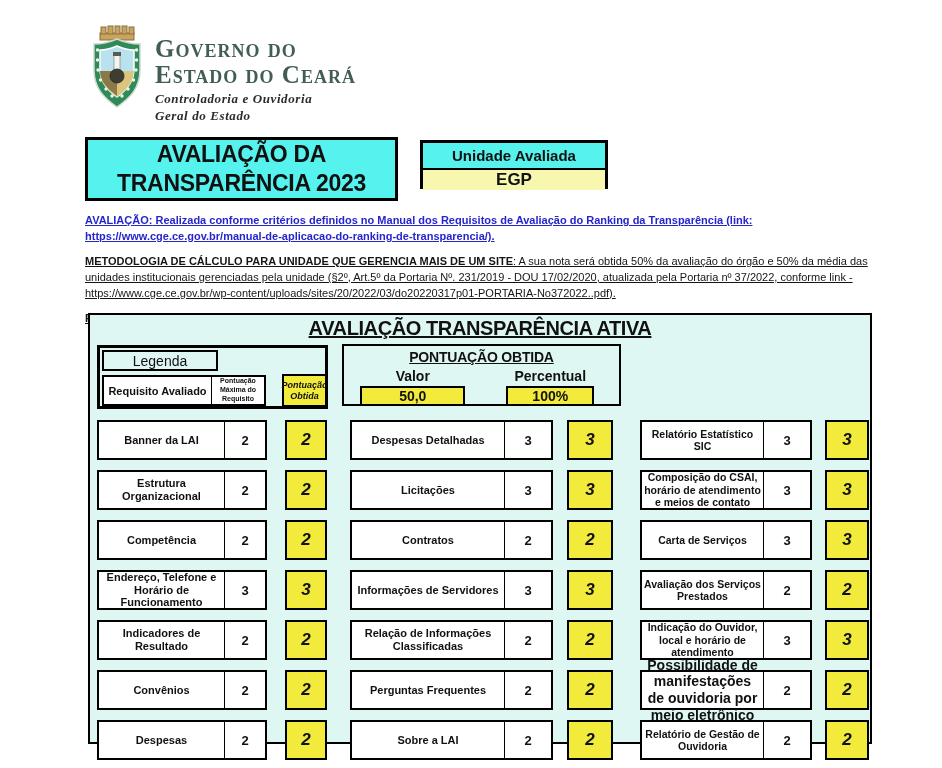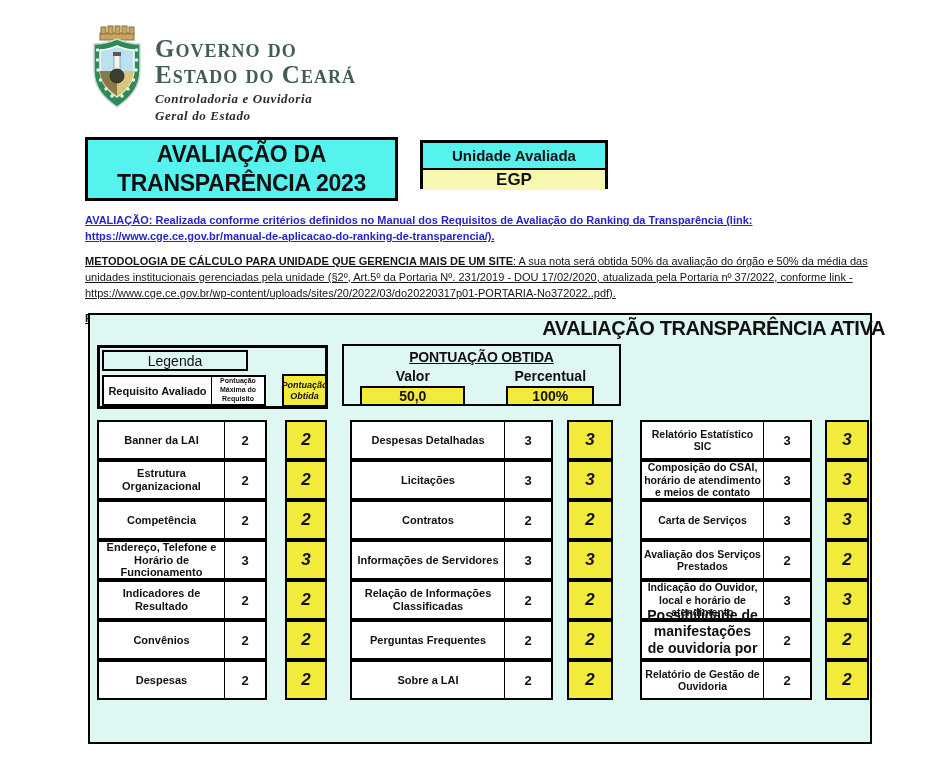--- a/index.html
+++ b/index.html
@@ -35,26 +35,26 @@
   
   .notes{left:85px; top:213px; width:788px; font-size:11px; line-height:1.45;}
   .notes p{text-decoration:underline; margin-bottom:9px;}
   .note-avaliacao{color:var(--link-blue); font-weight:bold;}
   .b{font-weight:bold;}
   .note-metodologia, .note-recurso{color:#151515;}
 
   
   .main-box{left:88px; top:313px; width:784px; height:431px; background:var(--pale-cyan);
     border:2px solid #000;}
-  .main-title{top:2px; left:15px; width:100%; text-align:right; font-weight:bold;
-    font-size:20px; letter-spacing:-.4px;}
+  .main-title{top:2px; left:0; width:100%; text-align:center; font-weight:bold;
+    font-size:20px; letter-spacing:-.4px;text-decoration:underline;}
 
   
   .legend-box{left:7px; top:30px; width:231px; height:64px; border:3px solid #000;}
-  .legend-title{left:2px; top:2px; width:146px; height:21px; border:2px solid #000;
+  .legend-title{left:2px; top:2px; width:116px; height:21px; border:2px solid #000;
     display:flex; align-items:center; justify-content:center; font-size:14px;text-align:center;}
   .legend-cells{left:2px; top:27px; width:164px; height:31px; border:2px solid #000;
     background:#fff; display:flex;}
   .legend-req{flex:1; display:flex; align-items:center; justify-content:center;
     font-weight:bold; font-size:11px; border-right:1px solid #000; text-align:center;}
   .legend-max{flex:0 0 52px; display:flex; align-items:center; justify-content:center;
     font-weight:bold; font-size:7px; text-align:center; line-height:1.25; padding:1px;}
   .legend-obtida{left:182px; top:26px; width:45px; height:33px; border:2px solid #000;
     background:var(--bright-yellow); display:flex; align-items:center; justify-content:center;
     font-style:italic; font-weight:bold; font-size:9px; text-align:center; line-height:1.2;}
@@ -66,21 +66,21 @@
   .sp-labels{top:22px; width:100%; display:flex;}
   .sp-labels div{flex:1; text-align:center; font-weight:bold; font-size:14px;}
   .sp-values{top:40px; width:100%; display:flex;}
   .sp-values > div{flex:1; display:flex; justify-content:center;}
   .sp-val-box{border:2px solid #000; background:var(--bright-yellow); font-weight:bold;
     font-size:14px; display:flex; align-items:center; justify-content:center; height:20px;}
   .sp-val-valor{width:105px;}
   .sp-val-pct{width:88px;}
 
   
-  .grid-col{top:105px; display:flex; flex-direction:column; gap:0;}
+  .grid-col{top:105px; display:flex; flex-direction:column; gap:10px;}
   .col1{left:7px;   width:230px;}
   .col2{left:260px; width:263px;}
   .col3{left:550px; width:229px;}
   .req-row{display:flex; height:40px;}
   .req-box{border:2px solid #000; background:#fff; display:flex; align-items:stretch;}
   .col1 .req-box{width:170px;}
   .col2 .req-box{width:203px;}
   .col3 .req-box{width:172px;}
   .req-name{flex:1; border-right:1px solid #000; display:flex; align-items:center;
     justify-content:center; text-align:center; font-weight:bold; font-size:11px;

